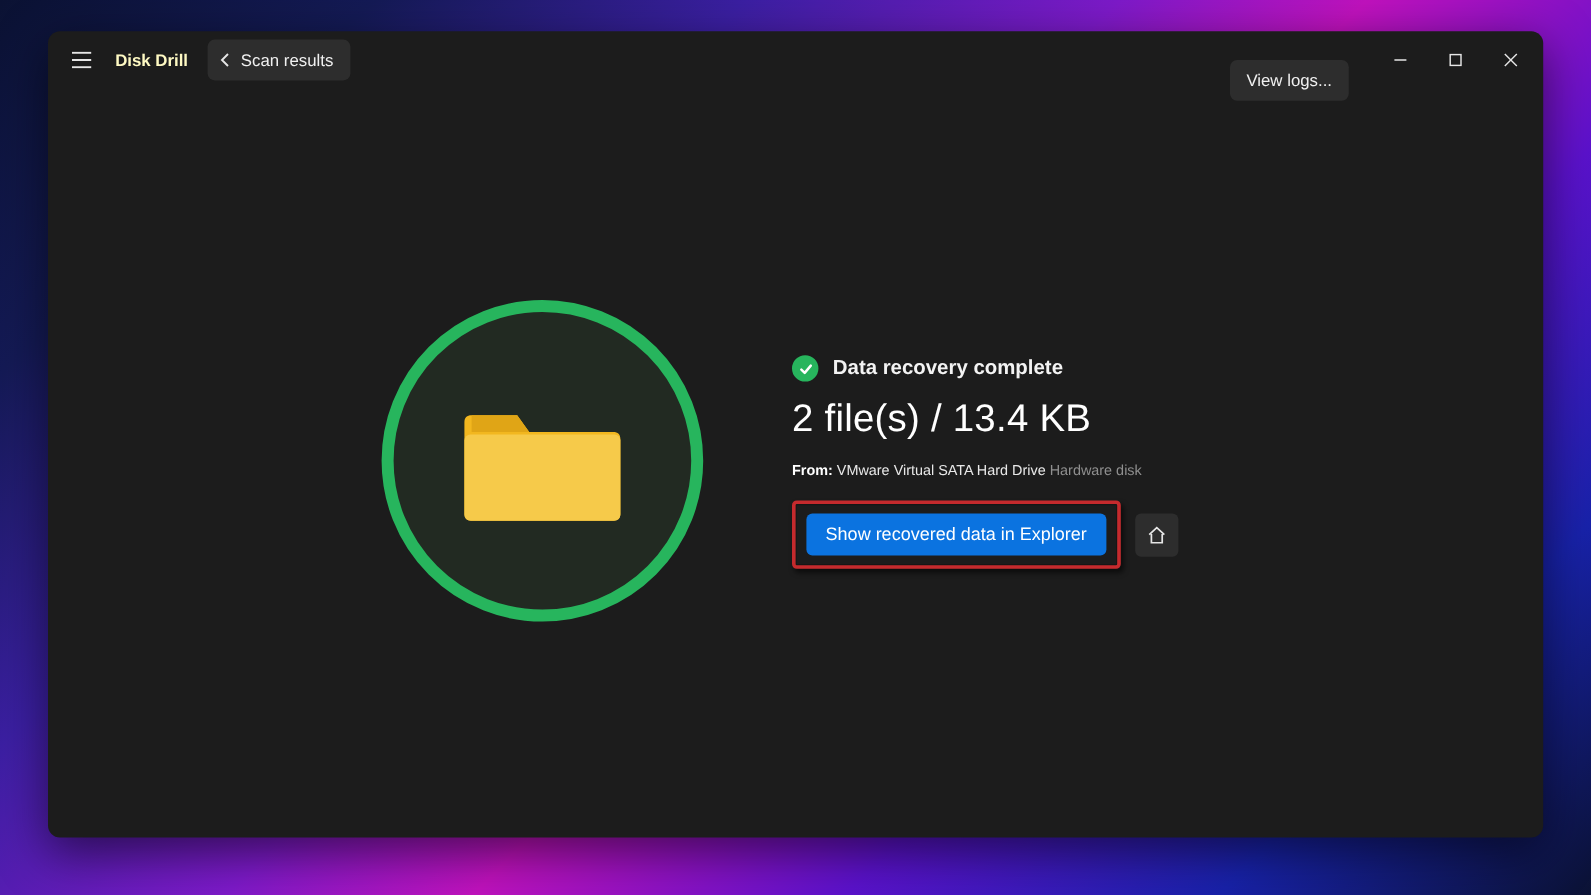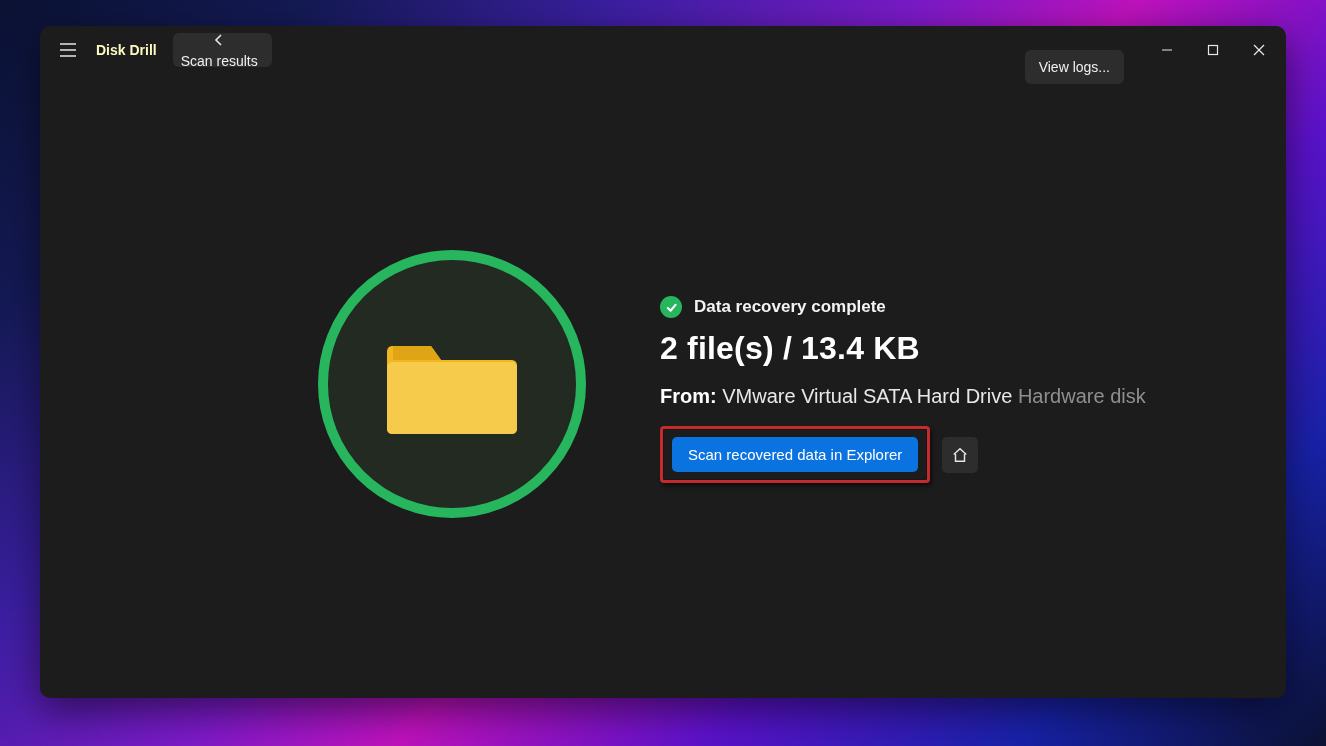--- a/index.html
+++ b/index.html
@@ -31,21 +31,21 @@
       display: flex; align-items: center; justify-content: center;
     }
     .hamburger svg line { stroke:#e6e6e6; stroke-width:1.6; }
     .app-name { font-weight:600; font-size:14px; color:#fef9c3; }
     .chip {
       margin-left: 6px;
       height: 34px; padding: 0 14px 0 8px;
       background: #2d2d2d;
       border-radius: 6px;
       display: flex; align-items: center; gap: 6px;
-      font-size: 14px; color: #f0f0f0; flex-direction: column;
+      font-size: 14px; color: #f0f0f0;
     }
     .chip svg { flex:none; }
     .spacer { flex:1; }
     .view-logs {
       height: 34px; padding: 0 14px;
       background: #2d2d2d;
       border-radius: 6px;
       display: flex; align-items: center;
       font-size: 14px; color:#f0f0f0;margin-top:33px;
     }
@@ -67,22 +67,22 @@
     .folder { position:absolute; left:50%; top:50%; transform:translate(-50%,-50%); }
 
     .panel { margin: 222px 0 0 74px; max-width: 520px; }
     .status-row { display:flex; align-items:center; gap:12px; margin-bottom: 12px; }
     .status-text { font-size:17px; font-weight:600; color:#f3f3f3; }
     .check-badge {
       width:22px; height:22px; border-radius:50%; background:#27b55d;
       display:flex; align-items:center; justify-content:center; flex:none;
     }
     .check-badge svg { width:13px; height:13px; }
-    .headline { font-size:32px; font-weight:700; color:#fff; margin-bottom: 18px; letter-spacing:.2px;}
-    .meta-line { font-size:20px; color:#e8e8e8; margin-bottom: 8px; }
+    .headline { font-size:32px; font-weight:400; color:#fff; margin-bottom: 18px; letter-spacing:.2px;}
+    .meta-line { font-size:12px; color:#e8e8e8; margin-bottom: 8px; }
     .meta-label { font-weight:700; color:#fff; }
     .meta-dim { color:#8f8f8f; }
     .action-row { display:flex; align-items:center; gap:18px; margin-top: 18px; }
     .highlight-box {
       padding: 8px 9px;
       border: 3px solid #c52a2d;
       border-radius: 4px;
       box-shadow: 2px 3px 4px rgba(0,0,0,.55), inset 0 0 0 1px rgba(0,0,0,.2);
       display:inline-flex;
     }
@@ -169,21 +169,21 @@
       <div class="headline">2 file(s) / 13.4 KB</div>
 
       <div class="meta-line">
         <span class="meta-label">From:</span>
         <span>VMware Virtual SATA Hard Drive</span>
         <span class="meta-dim">Hardware disk</span>
       </div>
 
       <div class="action-row">
         <div class="highlight-box">
-          <button class="primary-btn">Scan recovered data in Explorer</button>
+          <button class="primary-btn">Show recovered data in Explorer</button>
         </div>
         <div class="home-btn">
           <svg width="18" height="18" viewBox="0 0 20 20">
             <path d="M3 9.5 L10 3 L17 9.5"></path>
               <path d="M5 9 v8 h10 v-8"></path>
           </svg>
         </div>
       </div>
     </div>
   </div>

